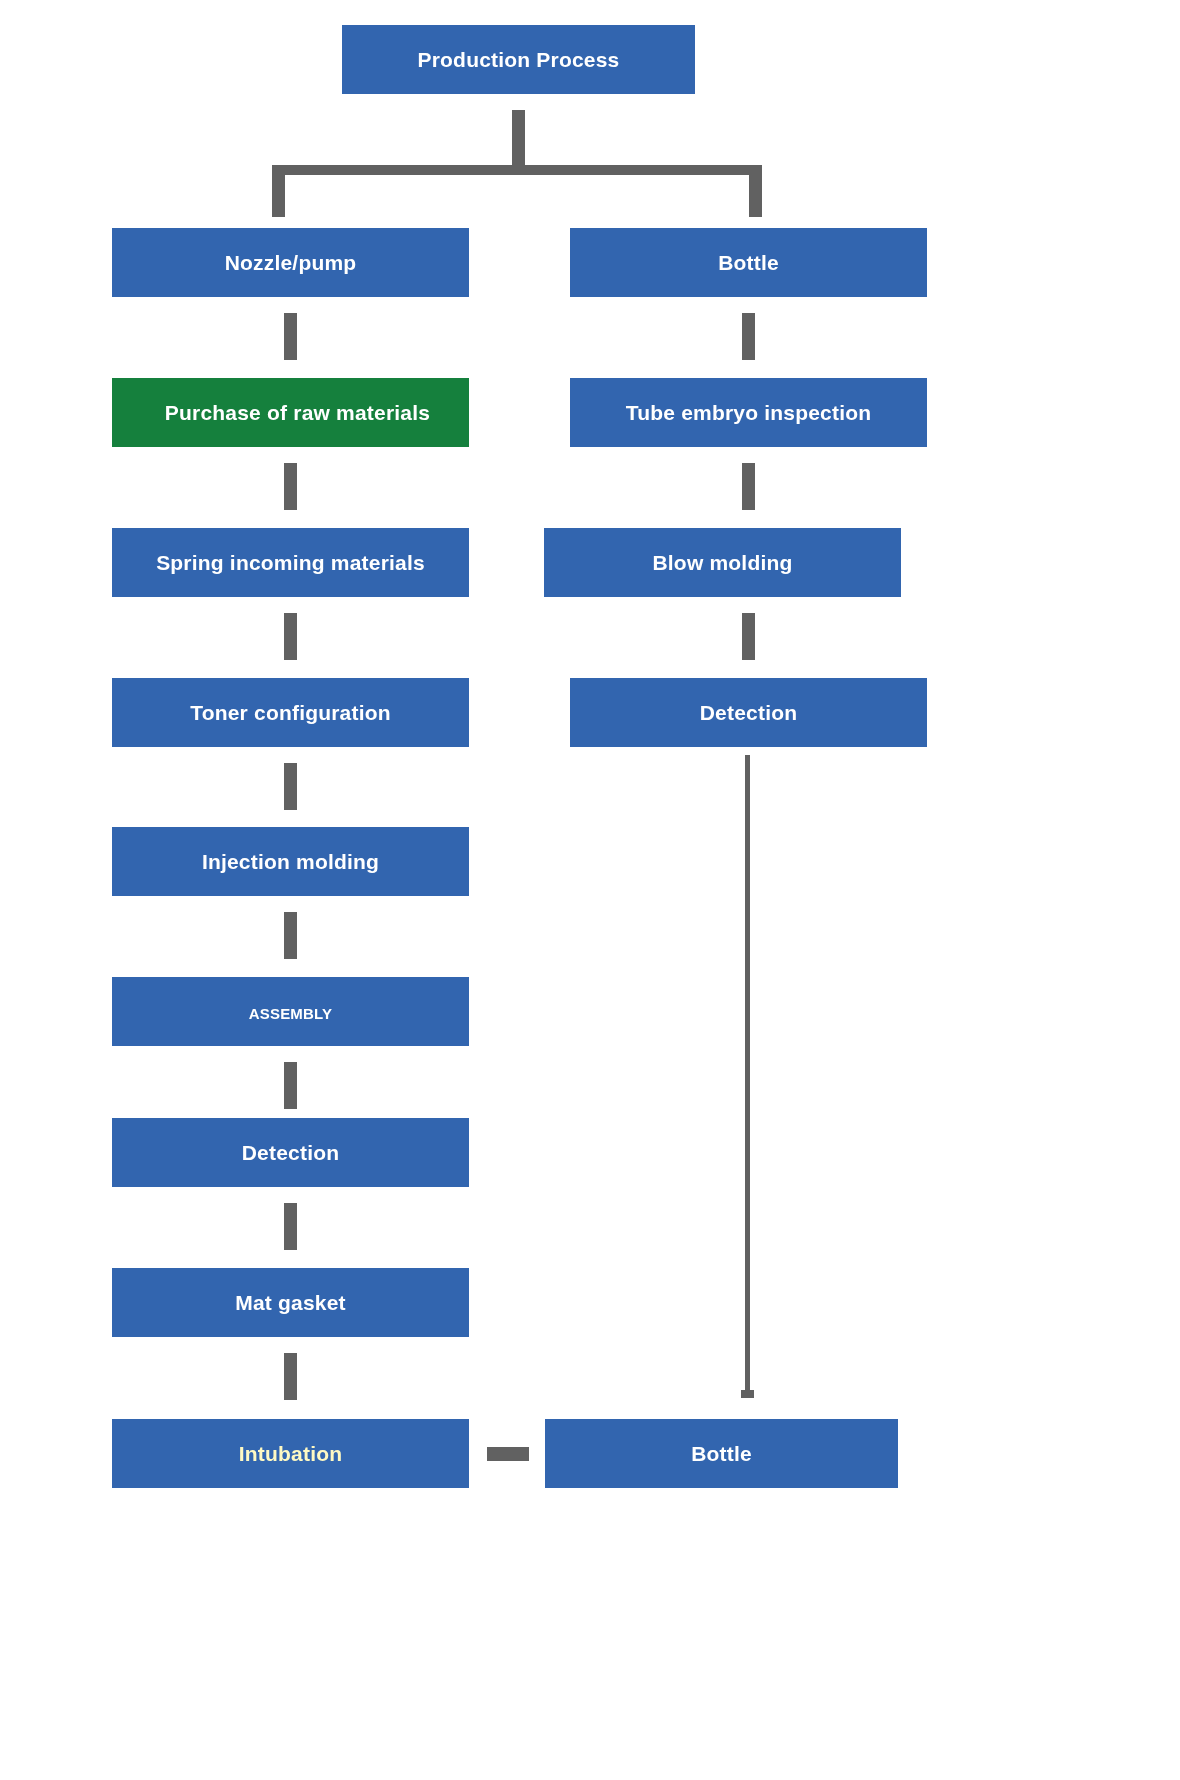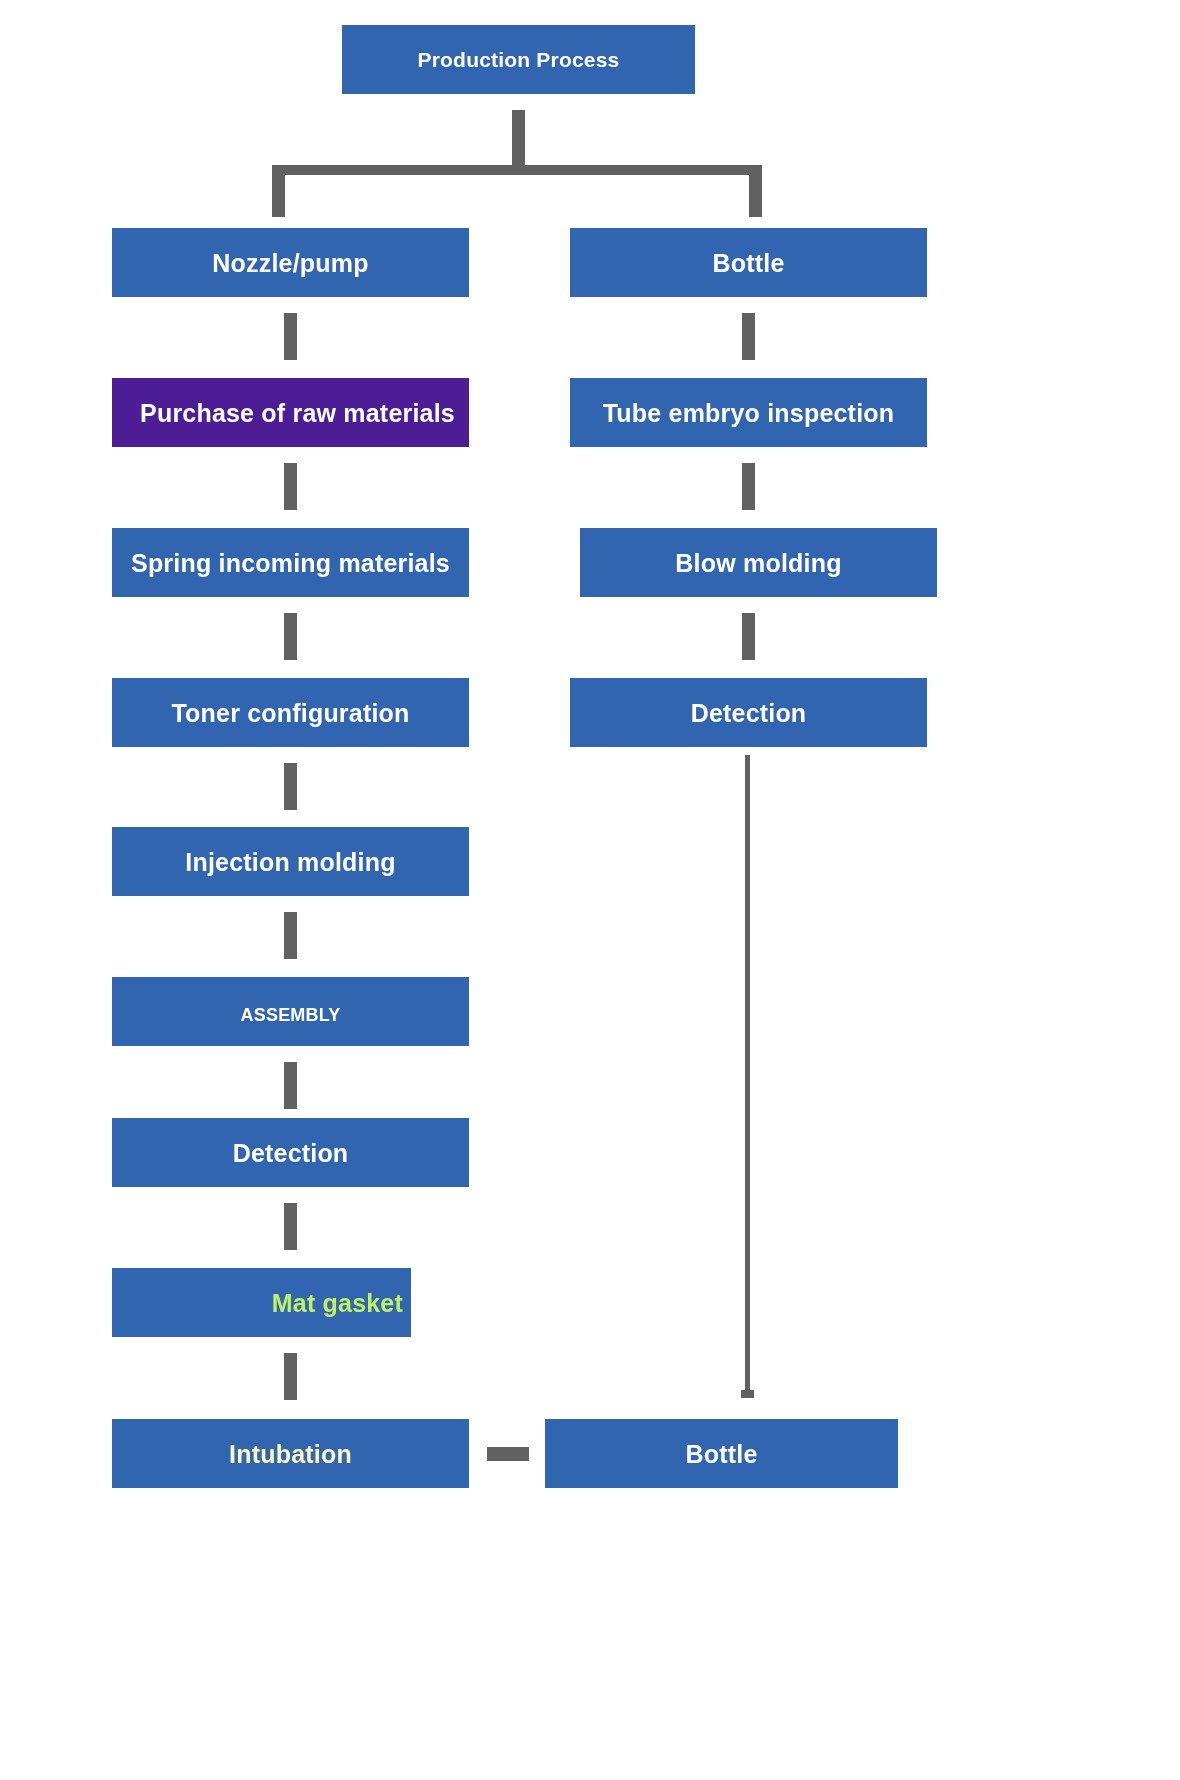--- a/index.html
+++ b/index.html
@@ -20,21 +20,21 @@
   }
   .node {
     position: absolute;
     background: #3265af;
     color: #ffffff;
     display: flex;
     align-items: center;
     justify-content: center;
     text-align: center;
     font-weight: bold;
-    font-size: 25px;
+    font-size: 21px;
     letter-spacing: 0.2px;
     line-height: 1.2;
     box-sizing: border-box;
     padding: 2px 8px;
     -webkit-font-smoothing: antialiased;
   }
   .node.root {
     font-size: 21px;
     justify-content: center;
   }
@@ -69,21 +69,21 @@
   <div class="conn conn-v" style="left: 272px; top: 165px; width: 13px; height: 52px; background: rgb(97, 97, 97);"></div>
 
   <div class="conn conn-v" style="left: 749px; top: 165px; width: 13px; height: 52px; background: rgb(97, 97, 97);"></div>
 
   <div class="node" style="left: 112px; top: 228px; width: 357px; height: 69px; background: rgb(50, 101, 175); color: rgb(255, 255, 255);">
     <span class="label">Nozzle/pump</span>
   </div>
 
   <div class="conn conn-v" style="left: 284px; top: 313px; width: 13px; height: 47px; background: rgb(97, 97, 97);"></div>
 
-  <div class="node" style="left: 112px; top: 378px; width: 357px; height: 69px; background: #4c1d95; color: rgb(255, 255, 255); padding-left: 22px;">
+  <div class="node" style="left: 112px; top: 378px; width: 357px; height: 69px; background: #15803d; color: rgb(255, 255, 255); padding-left: 22px;">
     <span class="label">Purchase of raw materials</span>
   </div>
 
   <div class="conn conn-v" style="left: 284px; top: 463px; width: 13px; height: 47px; background: rgb(97, 97, 97);"></div>
 
   <div class="node" style="left: 112px; top: 528px; width: 357px; height: 69px; background: rgb(50, 101, 175); color: rgb(255, 255, 255);">
     <span class="label">Spring incoming materials</span>
   </div>
 
   <div class="conn conn-v" style="left: 284px; top: 613px; width: 13px; height: 47px; background: rgb(97, 97, 97);"></div>
@@ -105,21 +105,21 @@
   </div>
 
   <div class="conn conn-v" style="left: 284px; top: 1062px; width: 13px; height: 47px; background: rgb(97, 97, 97);"></div>
 
   <div class="node" style="left: 112px; top: 1118px; width: 357px; height: 69px; background: rgb(50, 101, 175); color: rgb(255, 255, 255);">
     <span class="label">Detection</span>
   </div>
 
   <div class="conn conn-v" style="left: 284px; top: 1203px; width: 13px; height: 47px; background: rgb(97, 97, 97);"></div>
 
-  <div class="node" style="left: 112px; top: 1268px; width: 299px; height: 69px; background: rgb(50, 101, 175); color: #bef264; text-align: right;">
+  <div class="node" style="left: 112px; top: 1268px; width: 357px; height: 69px; background: rgb(50, 101, 175); color: #ffffff;">
     <span class="label">Mat gasket</span>
   </div>
 
   <div class="conn conn-v" style="left: 284px; top: 1353px; width: 13px; height: 47px; background: rgb(97, 97, 97);"></div>
 
   <div class="node" style="left: 112px; top: 1419px; width: 357px; height: 69px; background: rgb(50, 101, 175); color: #fef9c3;">
     <span class="label">Intubation</span>
   </div>
 
   <div class="node" style="left: 570px; top: 228px; width: 357px; height: 69px; background: rgb(50, 101, 175); color: rgb(255, 255, 255);">
@@ -127,21 +127,21 @@
   </div>
 
   <div class="conn conn-v" style="left: 742px; top: 313px; width: 13px; height: 47px; background: rgb(97, 97, 97);"></div>
 
   <div class="node" style="left: 570px; top: 378px; width: 357px; height: 69px; background: rgb(50, 101, 175); color: #ffffff;">
     <span class="label">Tube embryo inspection</span>
   </div>
 
   <div class="conn conn-v" style="left: 742px; top: 463px; width: 13px; height: 47px; background: rgb(97, 97, 97);"></div>
 
-  <div class="node" style="left: 580px; top: 528px; width: 357px; height: 69px; background: rgb(50, 101, 175); color: rgb(255, 255, 255);">
+  <div class="node" style="left: 544px; top: 528px; width: 357px; height: 69px; background: rgb(50, 101, 175); color: rgb(255, 255, 255);">
     <span class="label">Blow molding</span>
   </div>
 
   <div class="conn conn-v" style="left: 742px; top: 613px; width: 13px; height: 47px; background: rgb(97, 97, 97);"></div>
 
   <div class="node" style="left: 570px; top: 678px; width: 357px; height: 69px; background: rgb(50, 101, 175); color: rgb(255, 255, 255);">
     <span class="label">Detection</span>
   </div>
 
   <div class="conn" style="left: 745px; top: 755px; width: 5px; height: 640px; background: rgb(97, 97, 97);"></div>

